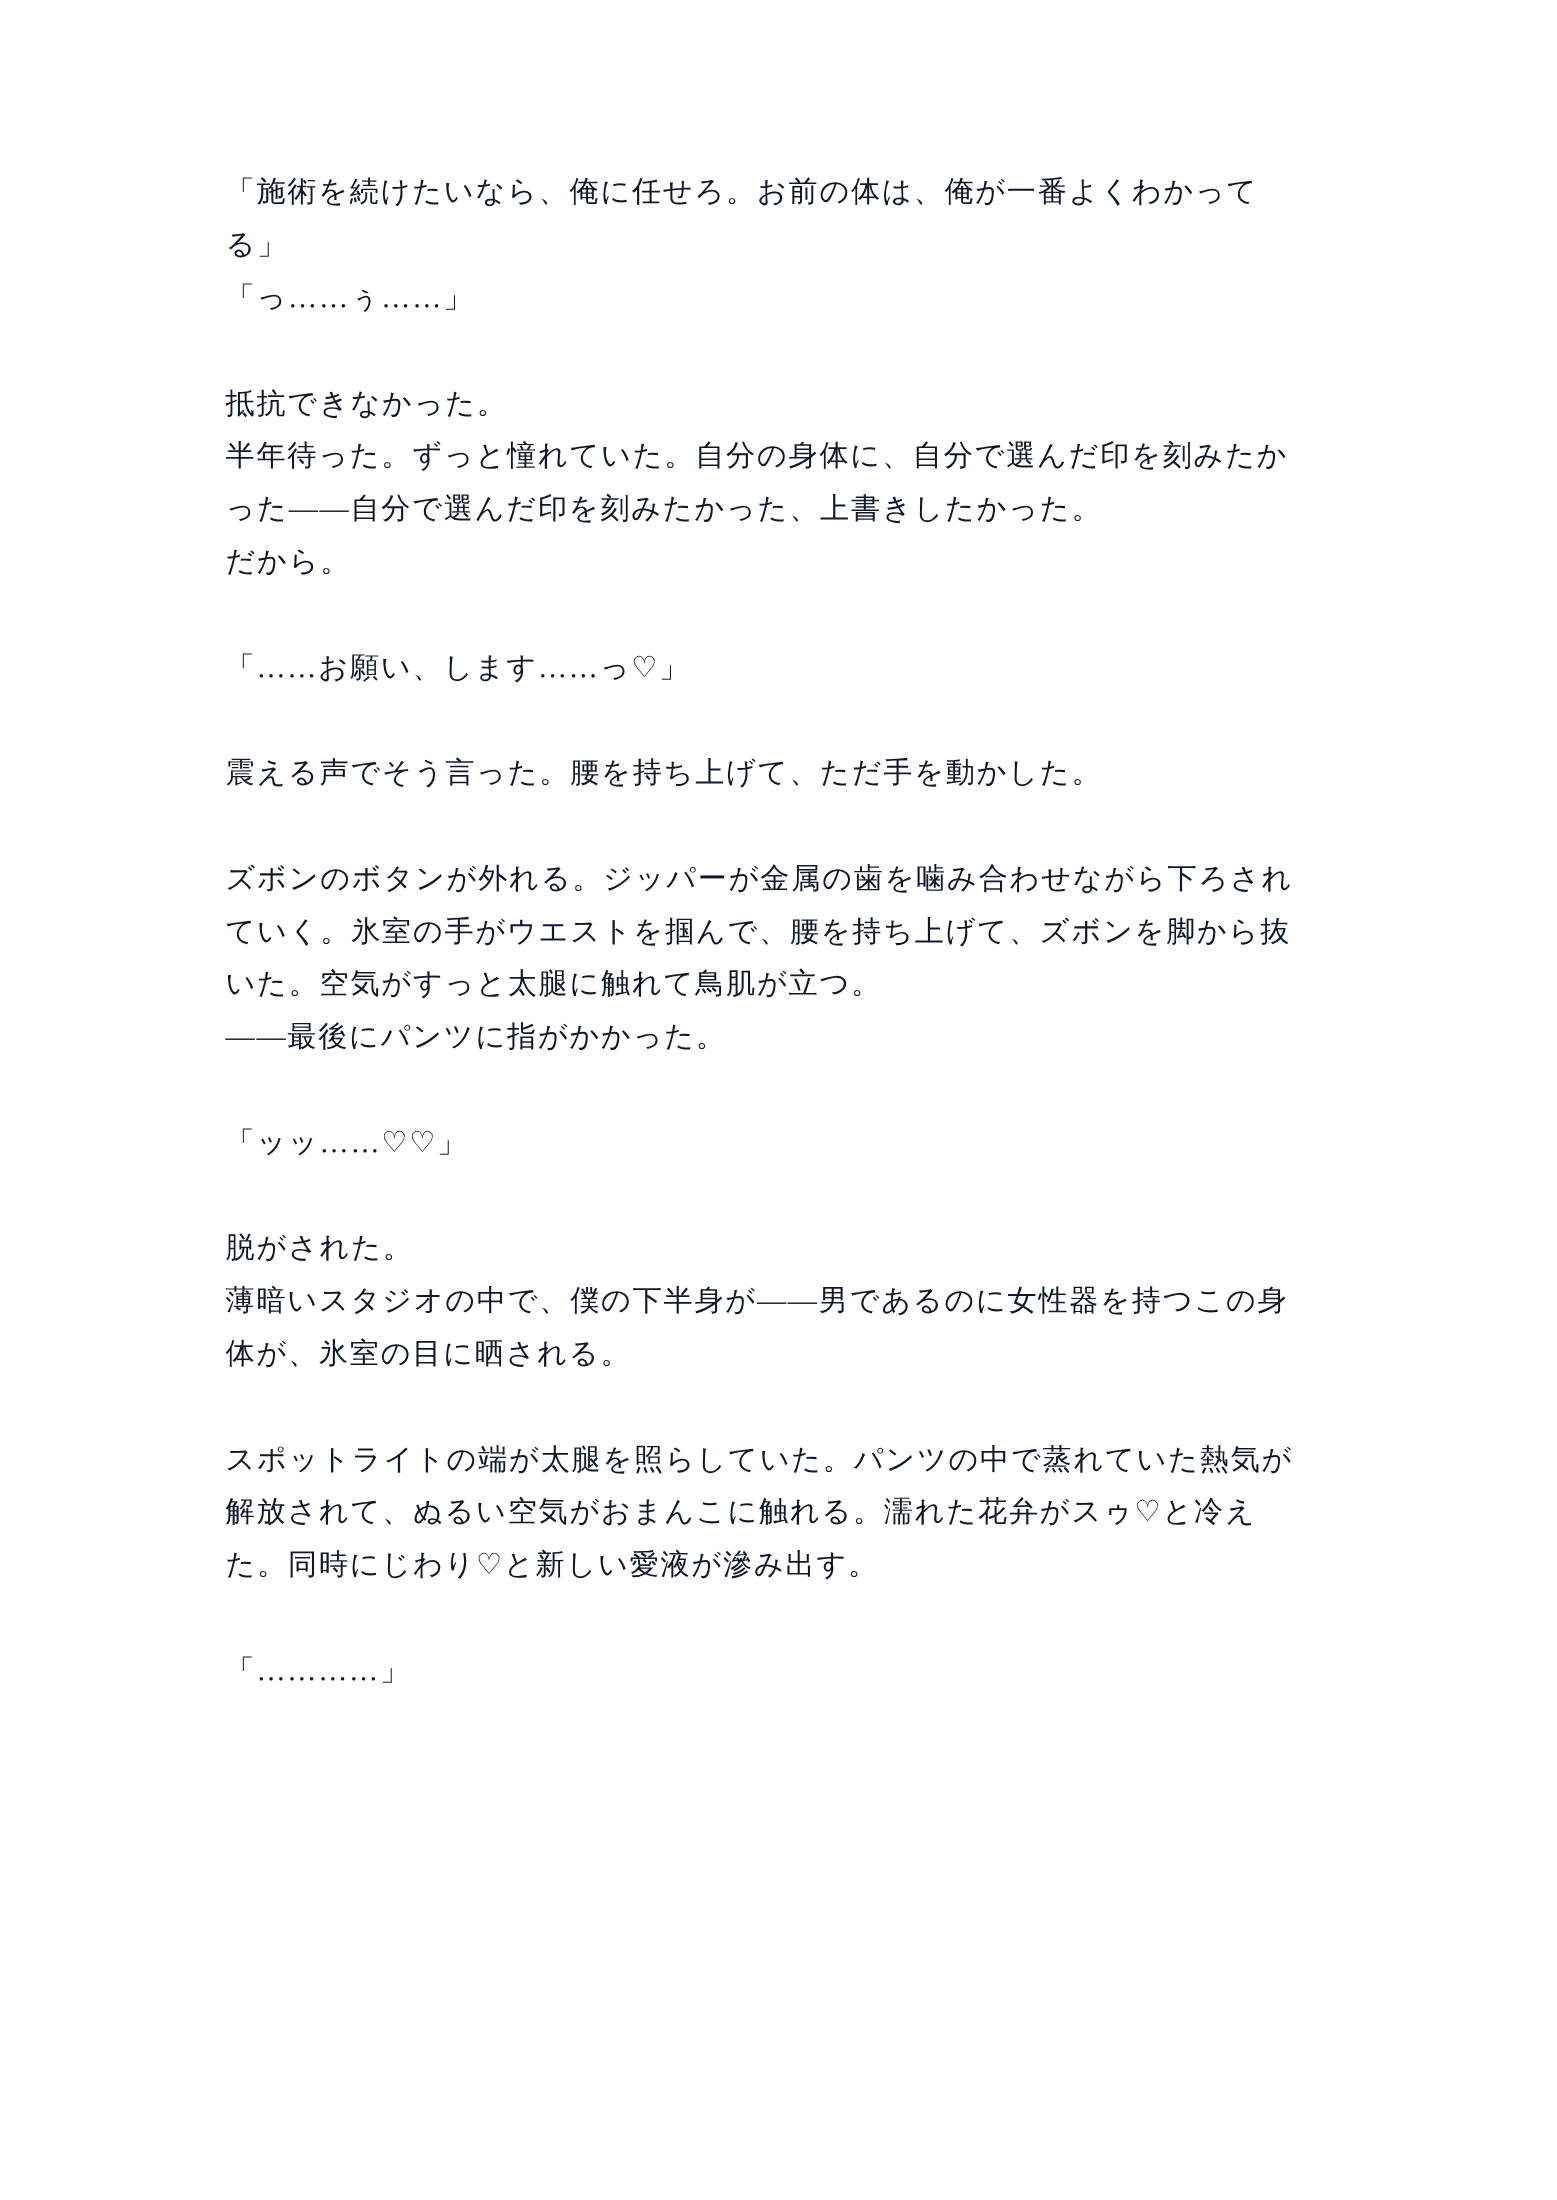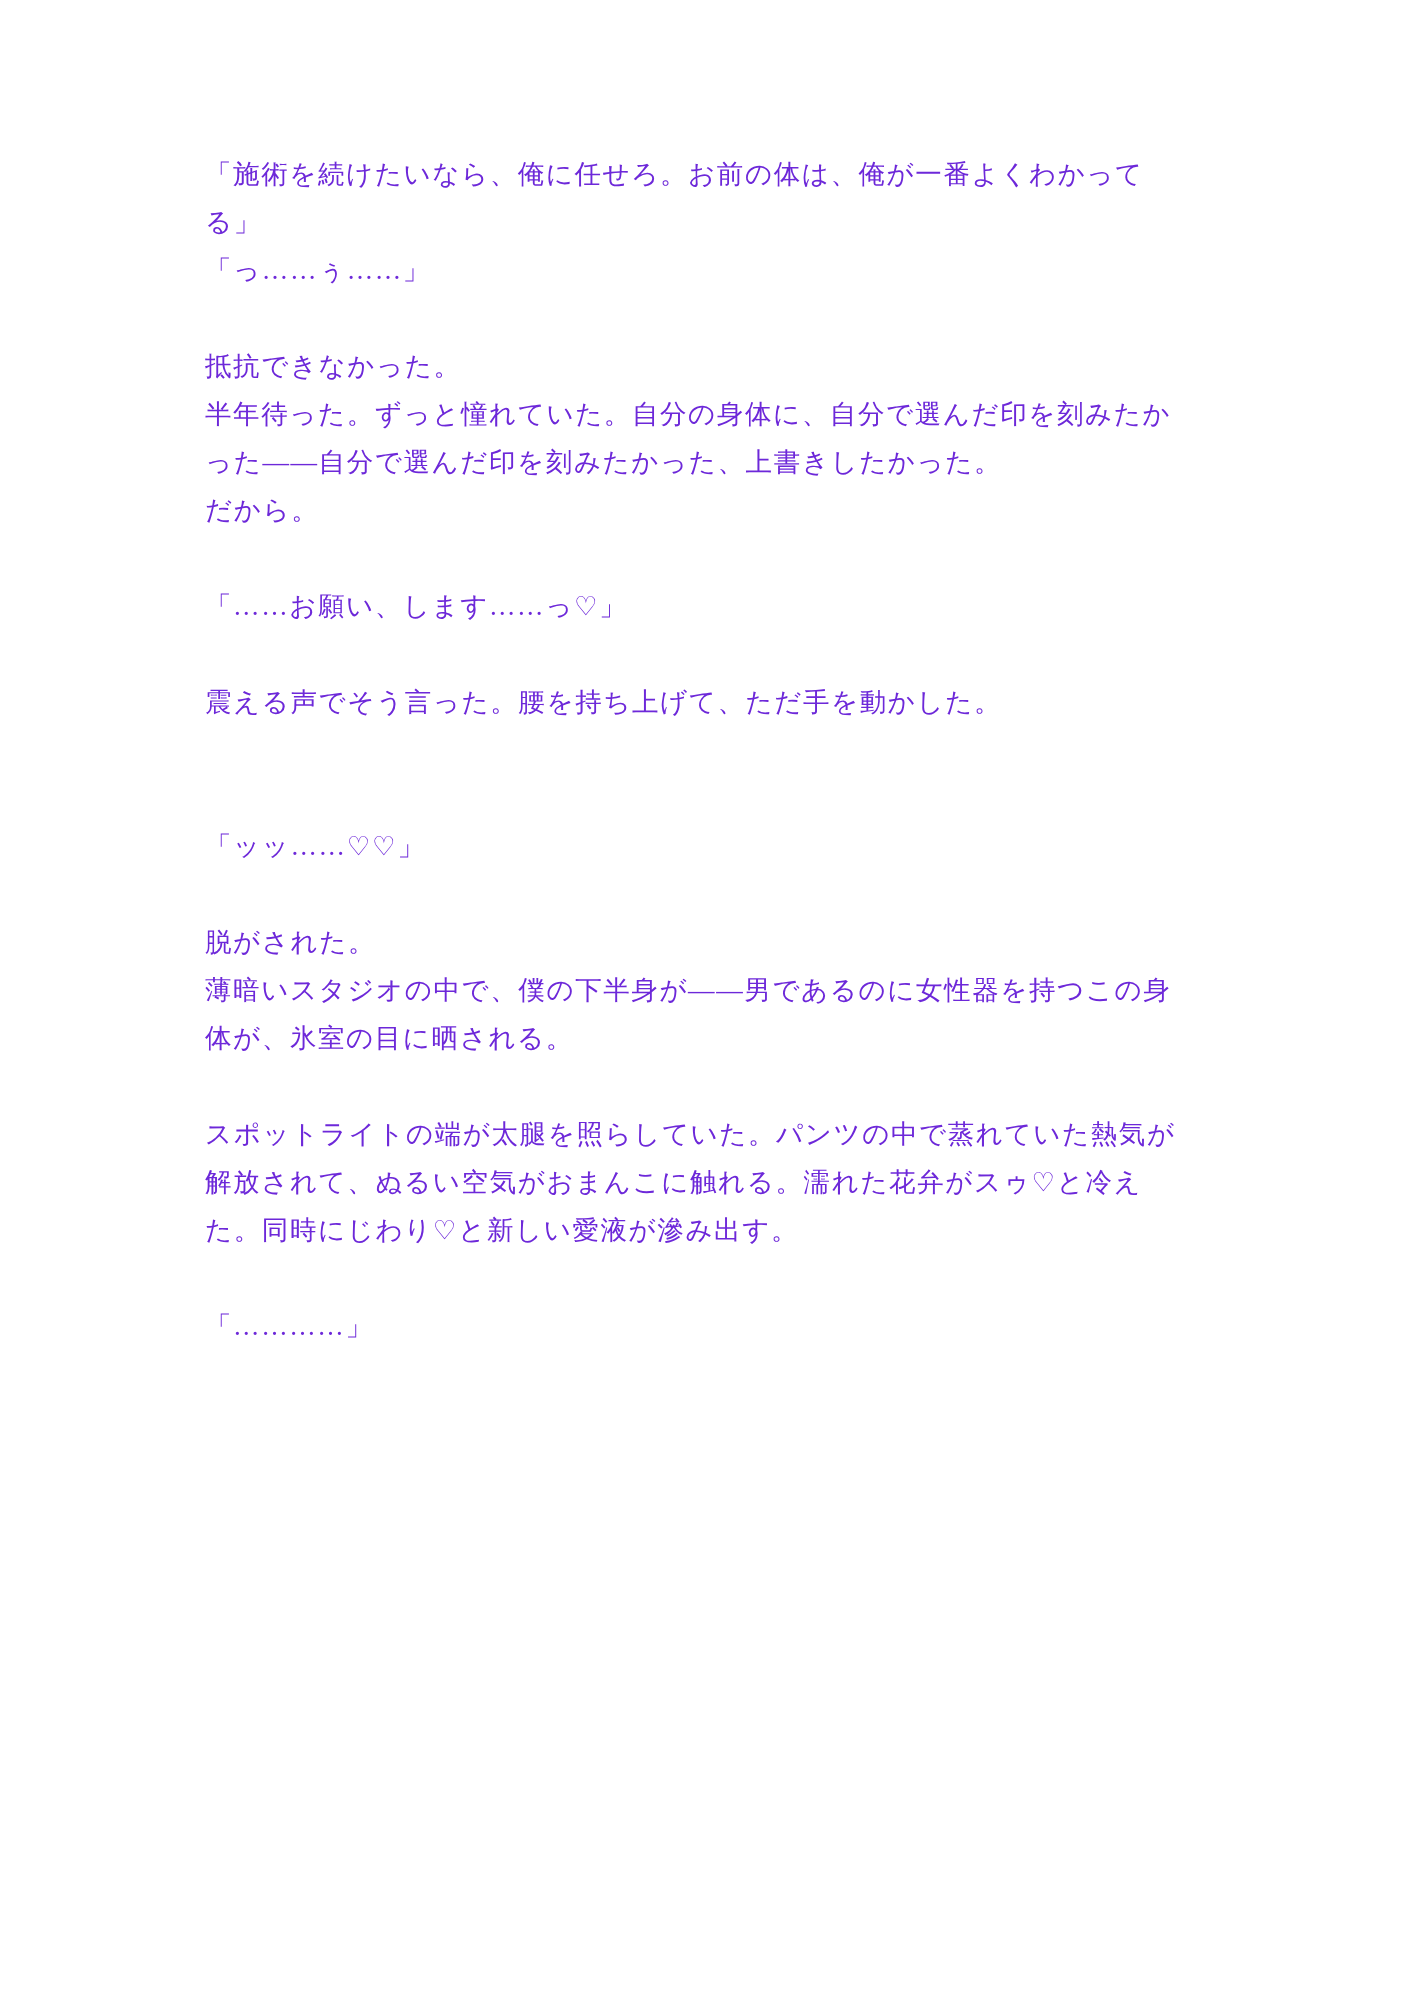--- a/index.html
+++ b/index.html
@@ -18,21 +18,21 @@
   .text-column {
     position: absolute;
     left: 205px;
     top: 150px;
     width: 990px;
   }
   .para {
     font-family: "Liberation Serif", "DejaVu Serif", serif;
     font-size: 26.5px;
     line-height: 48px;
-    color: #6d28d9;
+    color: #0f172a;
     letter-spacing: 0.06em;
     text-align: left;
     white-space: pre-wrap;
     word-break: break-all;
     margin: 0;
   }
   .spacer {
     height: 48px;
   }
 </style>
@@ -45,20 +45,22 @@
 「っ……ぅ……」</p>
       <div class="spacer"></div>
       <p class="para">抵抗できなかった。
 半年待った。ずっと憧れていた。自分の身体に、自分で選んだ印を刻みたかった——自分で選んだ印を刻みたかった、上書きしたかった。
 だから。</p>
       <div class="spacer"></div>
       <p class="para">「……お願い、します……っ♡」</p>
       <div class="spacer"></div>
       <p class="para">震える声でそう言った。腰を持ち上げて、ただ手を動かした。</p>
       <div class="spacer"></div>
+      <p class="para">ズボンのボタンが外れる。ジッパーが金属の歯を噛み合わせながら下ろされていく。氷室の手がウエストを掴んで、腰を持ち上げて、ズボンを脚から抜いた。空気がすっと太腿に触れて鳥肌が立つ。
+——最後にパンツに指がかかった。</p>
       <div class="spacer"></div>
       <p class="para">「ッッ……♡♡」</p>
       <div class="spacer"></div>
       <p class="para">脱がされた。
 薄暗いスタジオの中で、僕の下半身が——男であるのに女性器を持つこの身体が、氷室の目に晒される。</p>
       <div class="spacer"></div>
       <p class="para">スポットライトの端が太腿を照らしていた。パンツの中で蒸れていた熱気が解放されて、ぬるい空気がおまんこに触れる。濡れた花弁がスゥ♡と冷えた。同時にじわり♡と新しい愛液が滲み出す。</p>
       <div class="spacer"></div>
       <p class="para">「…………」</p>
       <div class="spacer"></div>

